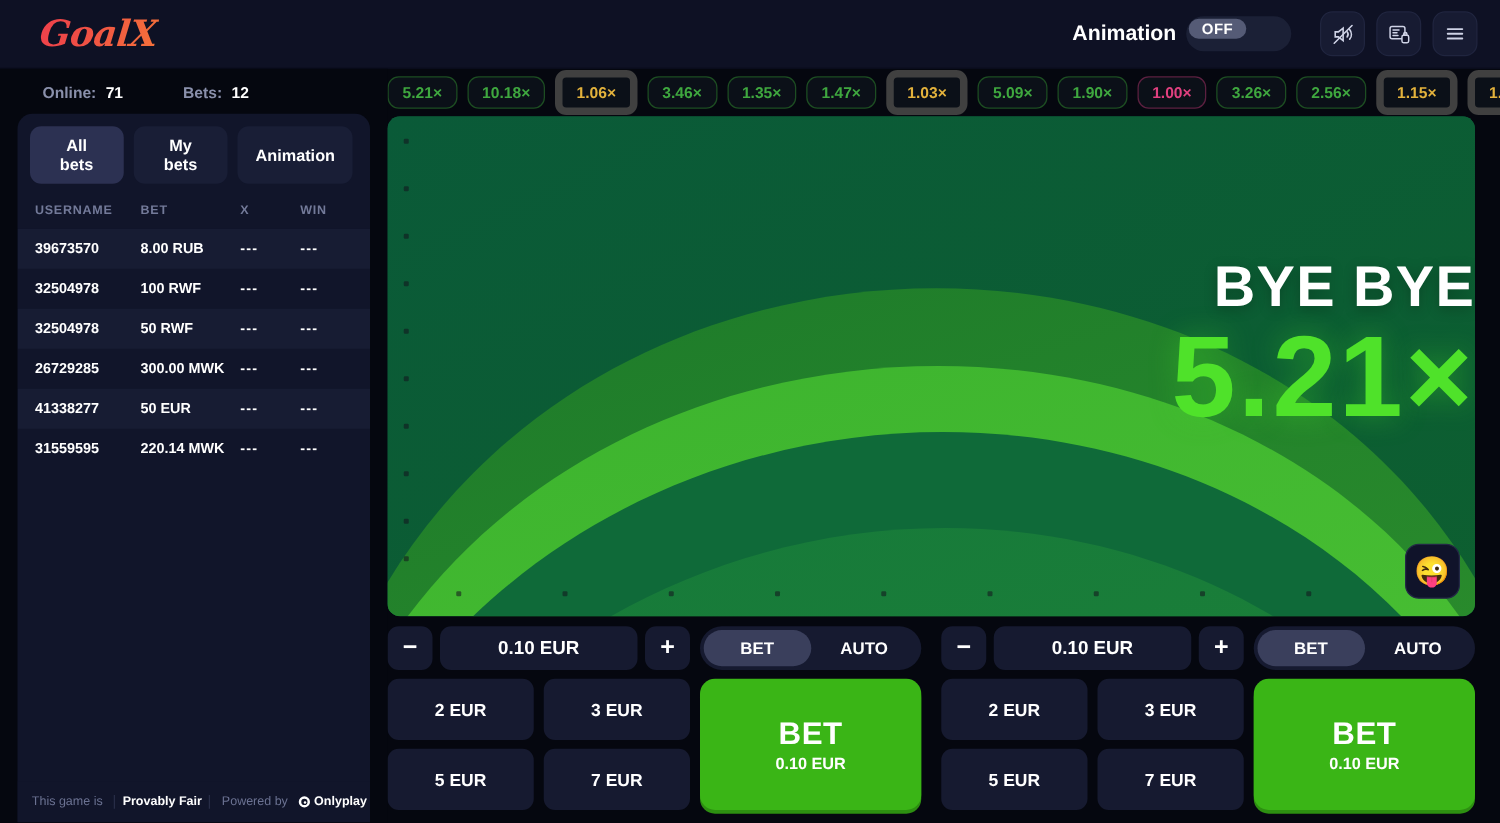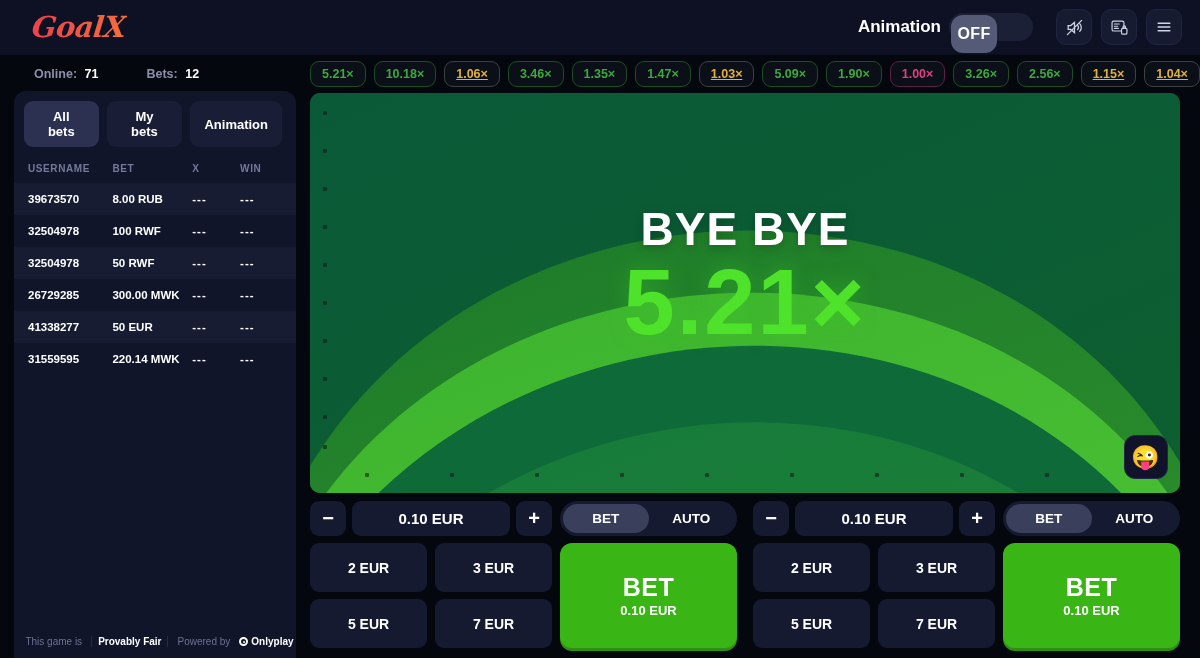--- a/index.html
+++ b/index.html
@@ -55,24 +55,24 @@
     padding-right: 4px;
   }
   .anim-group { display: flex; align-items: center; gap: 8px; margin-right: 14px; }
   .anim-label { font-size: 17px; font-weight: bold; color: #fff; }
   .toggle {
     width: 84px; height: 28px; border-radius: 14px;
     background: #1b2036; position: relative; cursor: pointer;
   }
   .toggle .knob {
     position: absolute; left: 2px; top: 2px;
-    height: 38px; min-width: 46px; border-radius: 12px;
+    height: 16px; min-width: 46px; border-radius: 12px;
     background: #555b76;
     display: flex; align-items: center; justify-content: center;
-    font-size: 16px; font-weight: bold; letter-spacing: 0.4px; color: #fff;
+    font-size: 12px; font-weight: bold; letter-spacing: 0.4px; color: #fff;
   }
   .icon-btn {
     width: 36px; height: 36px; border-radius: 10px;
     background: #171b32; border: 1px solid #20253f;
     display: flex; align-items: center; justify-content: center;
     cursor: pointer;
   }
 
   
   .body { flex: 1; display: flex; min-height: 0; }
@@ -139,36 +139,36 @@
     height: 38px; flex: 0 0 38px;
     display: flex; align-items: center; gap: 8px;
     padding: 0 0 0 0;
   }
   .mpill {
     padding: 5px 11px; border-radius: 9px;
     font-size: 12.5px; font-weight: bold;
     background: #0b1018; white-space: nowrap;
   }
   .mpill.green  { color: #3fa83f; border: 1px solid #1d4d22; }
-  .mpill.gold   { color: #e3b23c; border: 1px solid #404040; text-decoration: underline; }
+  .mpill.gold   { color: #e3b23c; border: 6px solid #404040; }
   .mpill.pink   { color: #e0407f; border: 1px solid #5c2040; }
 
   
   .game {
     flex: 1; min-height: 0; position: relative;
     border-radius: 10px; overflow: hidden;
     background: #0a5434;
   }
   .game svg.bg { position: absolute; inset: 0; width: 100%; height: 100%; display: block; }
   .ticks-left { position: absolute; left: 13px; top: 0; bottom: 0; width: 6px; }
   .ticks-bot  { position: absolute; left: 0; right: 0; bottom: 14px; height: 6px; }
   .tick { position: absolute; width: 4px; height: 4px; background: rgba(20,18,30,.55); border-radius: 1px; }
   .overlay {
     position: absolute; inset: 0;
-    display: flex; flex-direction: column; align-items: center;
+    display: flex; flex-direction: column; align-items: flex-end;
     justify-content: center; gap: 2px;
     padding-bottom: 30px;
   }
   .byebye {
     font-size: 46px; font-weight: bold; color: #fff;
     letter-spacing: 1px; line-height: 1;
     text-shadow: 0 2px 10px rgba(0,0,0,.25);
   }
   .mult-big {
     font-size: 92px; font-weight: bold; color: #4fe22a;

